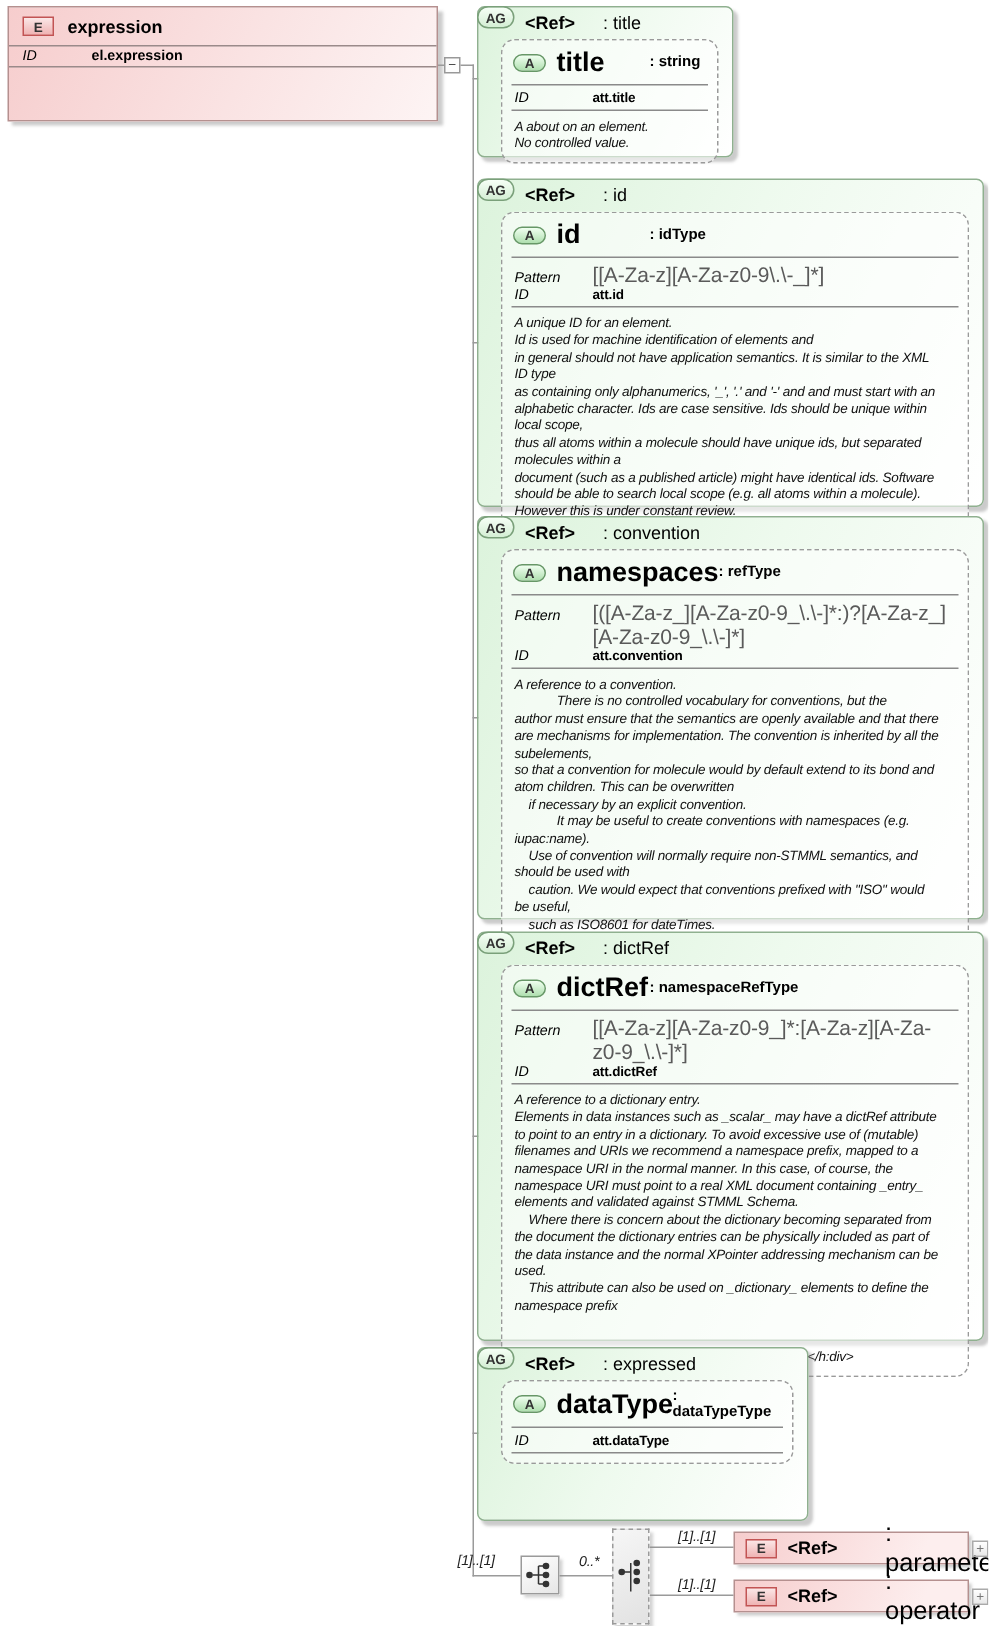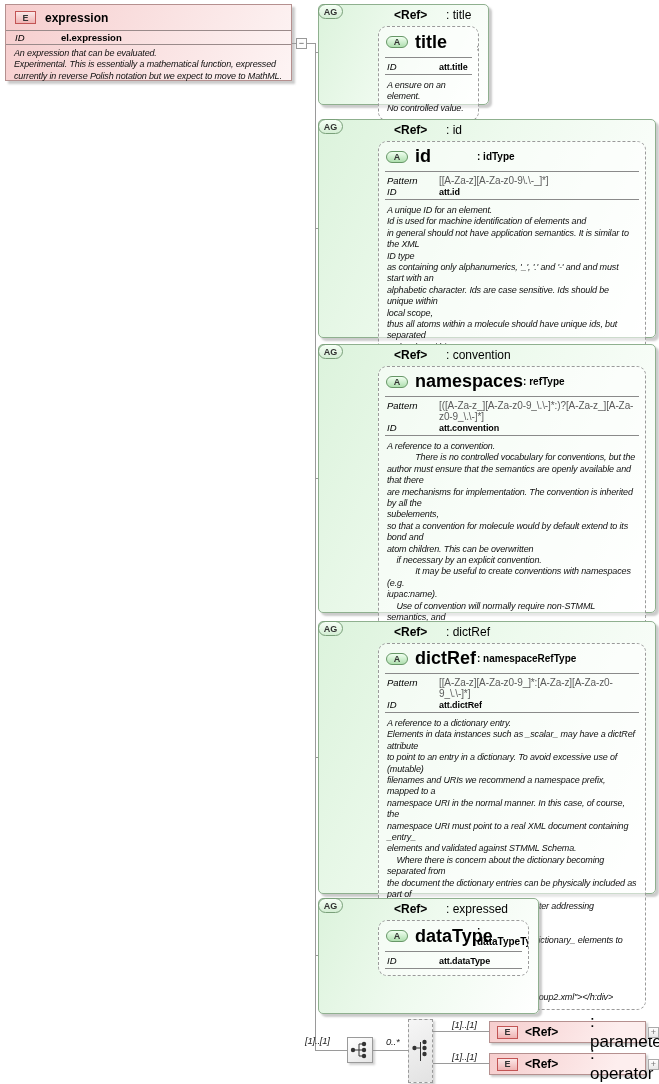--- a/index.html
+++ b/index.html
@@ -43,21 +43,20 @@
   .kv-value { font-weight:bold; font-size:9.5px; }
   .desc {
     padding:3px 8px 2px 8px; font-style:italic; font-size:9px;
     line-height:11.4px; letter-spacing:-0.15px; white-space:pre-wrap; color:#101010;
   }
   
   .ag-box {
     position:absolute; border:1px solid #8fb08f; border-radius:5px;
     background:linear-gradient(115deg,#dcf3dc 0%, #eefaee 45%, #ffffff 100%);
     box-shadow:3px 3px 2px rgba(140,140,140,.45);
-    padding-left:44px;
   }
   .ag-pill {
     position:absolute; top:-1px; left:-1px; width:25px; height:15px;
     border:1px solid #7aa07a; border-radius:8px; color:#333;
     background:linear-gradient(180deg,#f6fff6,#d4eed4);
     display:flex; align-items:center; justify-content:center;
     font-size:9px; font-weight:bold;
   }
   .ag-header { display:flex; padding:2px 8px 1px 31px; height:18px; align-items:center; }
   .ag-ref { font-weight:bold; font-size:12px; min-width:52px; }
@@ -73,21 +72,21 @@
     background:linear-gradient(180deg,#f0fff0,#afdfaf); color:#333;
     font-weight:bold; font-size:9px; flex:none; margin-right:7px;
   }
   .a-name { font-weight:bold; font-size:18px; min-width:62px; }
   .a-type { font-weight:bold; font-size:10px; }
   .a-divider { height:1px; background:#8a8a8a; margin:2px 6px; }
   .a-rows { padding:1px 8px 0 8px; }
   .a-row { display:flex; align-items:baseline; }
   .a-row-label { font-style:italic; font-size:9.5px; width:52px; flex:none; }
   .a-row-value { font-weight:bold; font-size:9px; letter-spacing:-0.1px; }
-  .a-row-value.pattern { font-weight:normal; color:#5a5a5a; font-size:10px; }
+  .a-row-value.pattern { font-weight:normal; color:#5a5a5a; font-size:14px; }
   
   .comp-box {
     position:absolute; border:1px solid #9a9a9a;
     background:linear-gradient(150deg,#ffffff,#e6e6e6);
     box-shadow:2px 2px 2px rgba(140,140,140,.4);
     display:flex; align-items:center; justify-content:center;
   }
   .comp-box.dashed { border-style:dashed; background:linear-gradient(150deg,#f6f6f6,#e2e2e2); }
   
   .child-box {
@@ -111,23 +110,20 @@
 
   <div class="elem-box" style="left:5px; top:4px; width:287px; height:77px;">
     <div class="main-header">
       <span class="e-badge">E</span>
       <span class="main-name">expression</span>
     </div>
     <div class="kv-row">
       <span class="kv-label">ID</span>
       <span class="kv-value">el.expression</span>
     </div>
-    <div class="desc">An expression that can be evaluated.
-Experimental. This is essentially a mathematical function, expressed
-currently in reverse Polish notation but we expect to move to MathML.</div>
   </div>
 
   <div class="line hline" style="left:292px; top:43px; width:24px;"></div>
   <div class="toggle" style="left:296px; top:38px;">−</div>
   <div class="line vline" style="left:315px; top:43px; height:1008px;"></div>
   <div class="line hline" style="left:315px; top:52px; width:4px;"></div>
   <div class="line hline" style="left:315px; top:228px; width:4px;"></div>
   <div class="line hline" style="left:315px; top:478px; width:4px;"></div>
   <div class="line hline" style="left:315px; top:757px; width:4px;"></div>
   <div class="line hline" style="left:315px; top:955px; width:4px;"></div>
@@ -149,21 +145,21 @@
         <span class="a-type">: string</span>
       </div>
       <div class="a-divider"></div>
       <div class="a-rows">
         <div class="a-row">
           <span class="a-row-label">ID</span>
           <span class="a-row-value">att.title</span>
         </div>
       </div>
       <div class="a-divider"></div>
-      <div class="desc">A ensure on an element.
+      <div class="desc">A about on an element.
 No controlled value.</div>
     </div>
   </div>
 
   <div class="ag-box" style="left:318px; top:119px; width:338px; height:219px;">
     <div class="ag-pill">AG</div>
     <div class="ag-header">
       <span class="ag-ref">&lt;Ref&gt;</span>
       <span class="ag-name">: id</span>
     </div>

